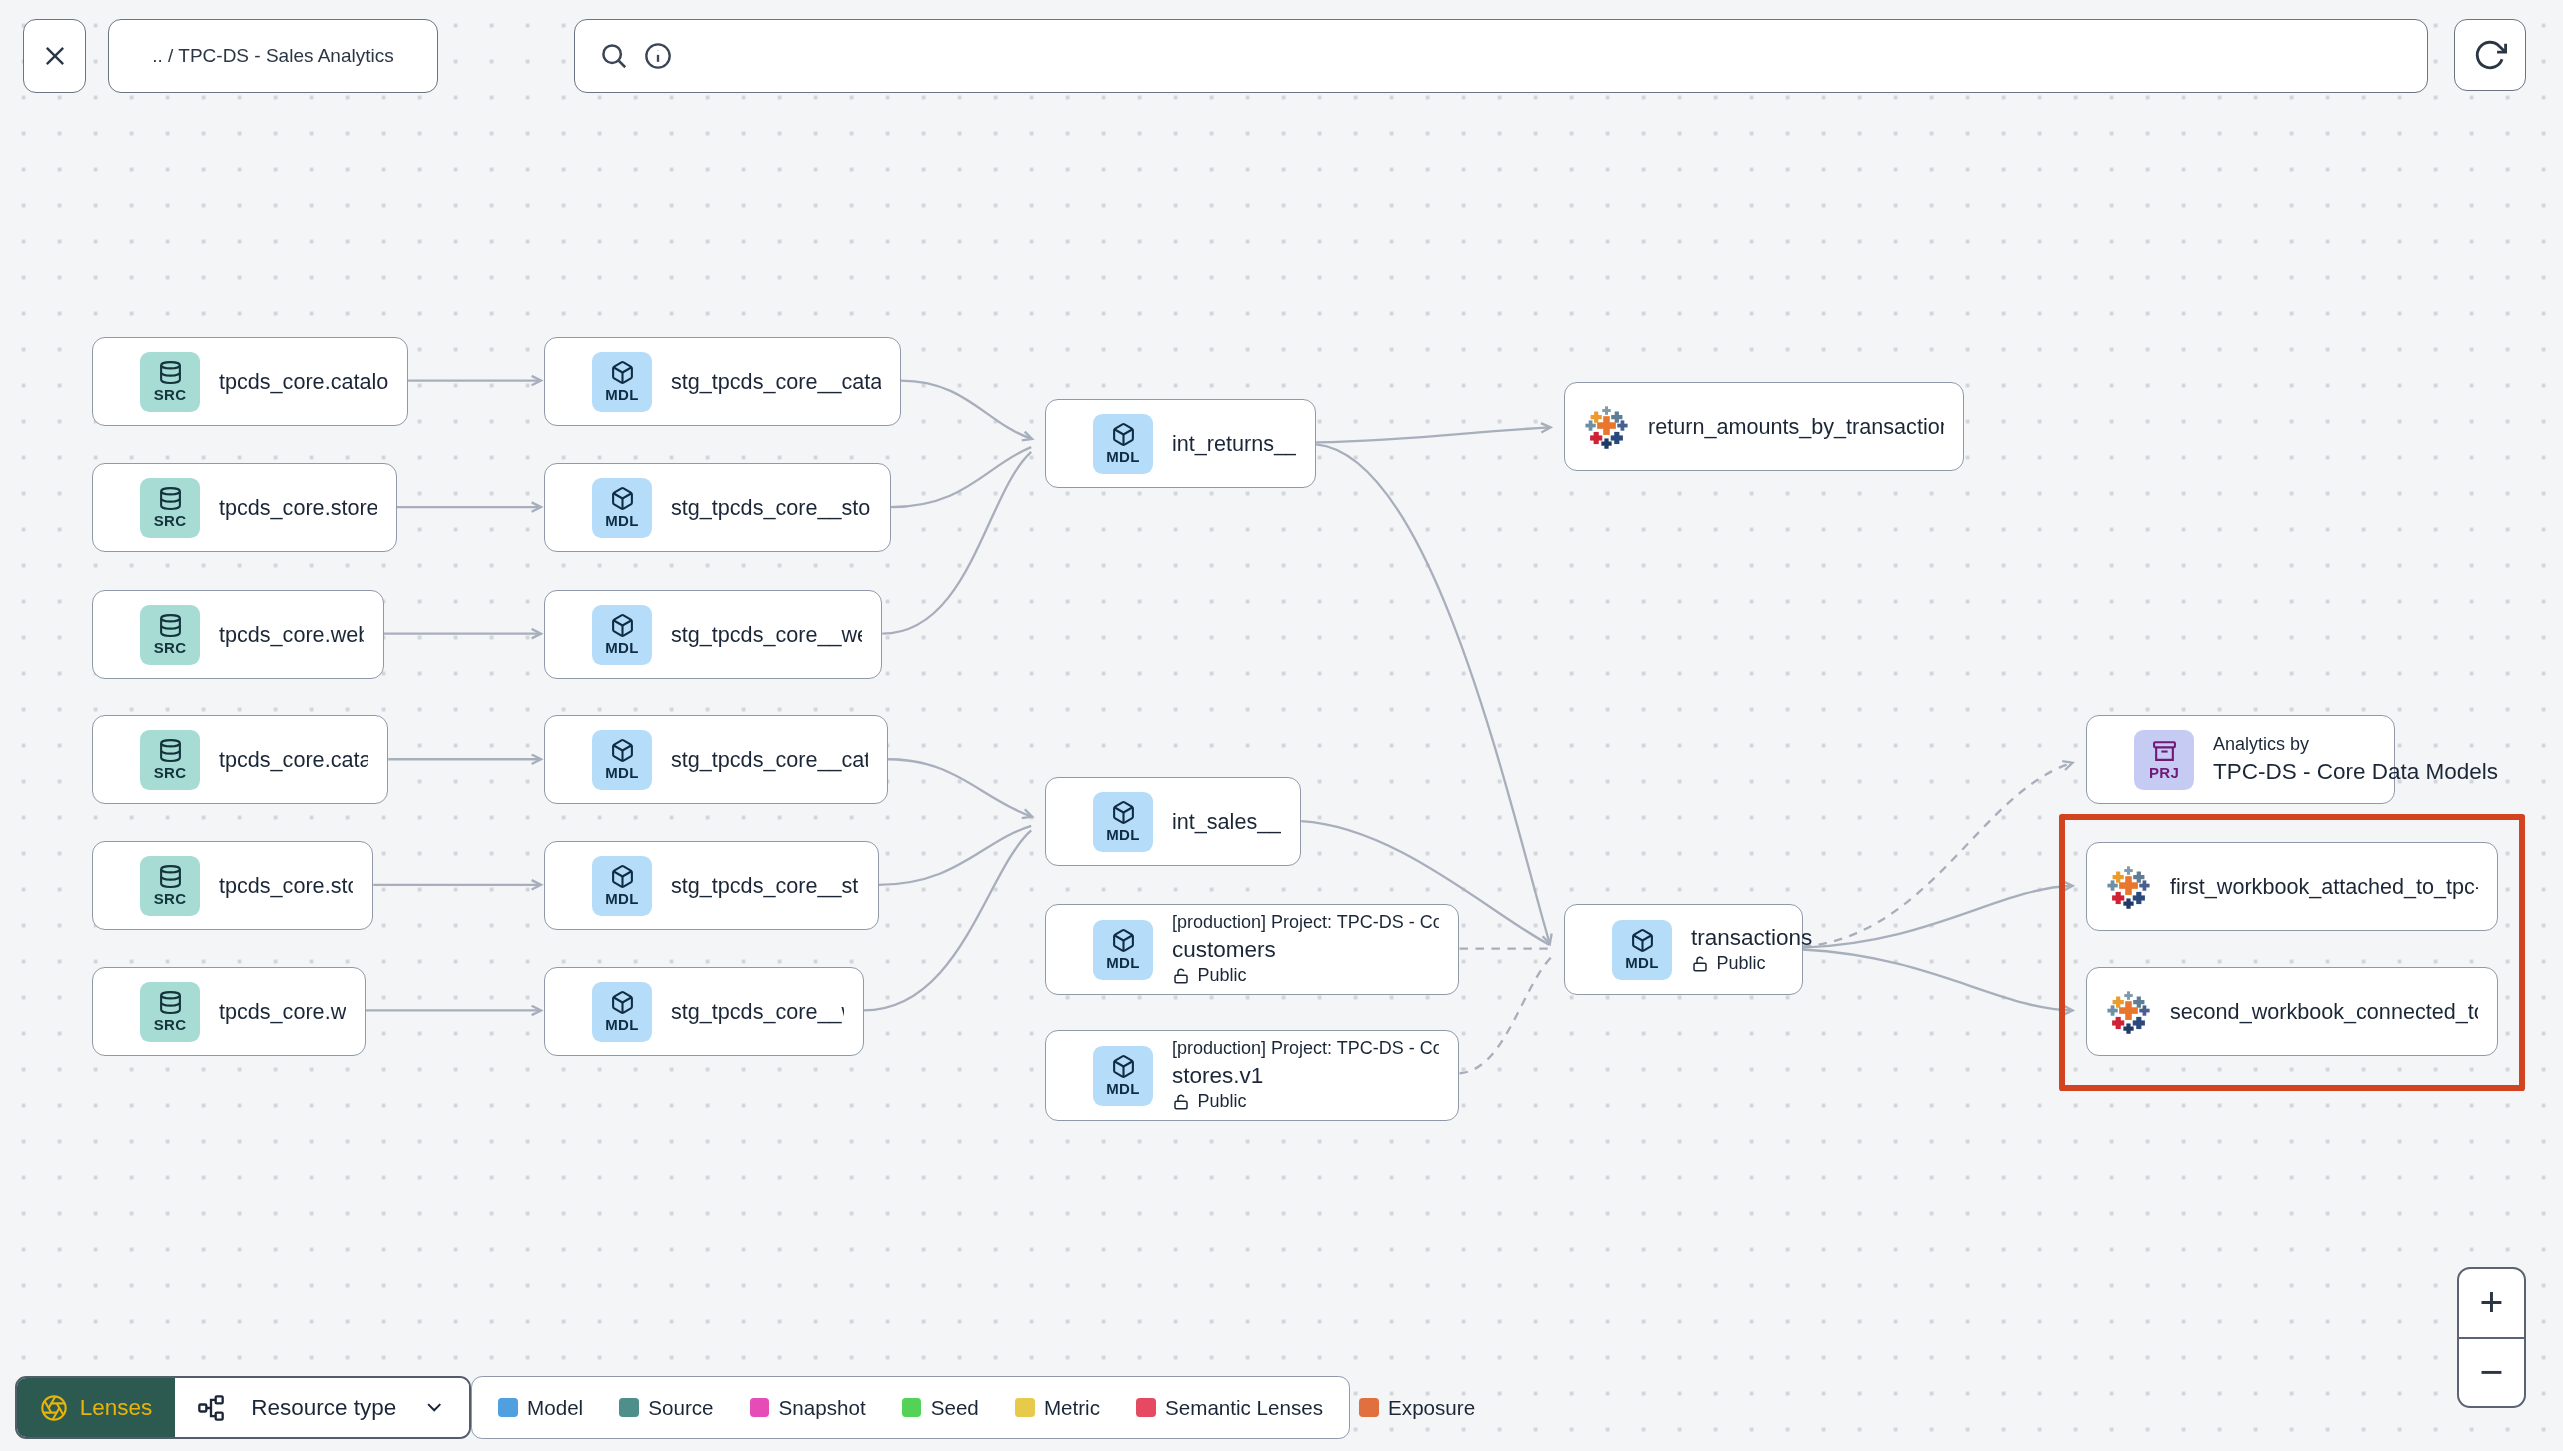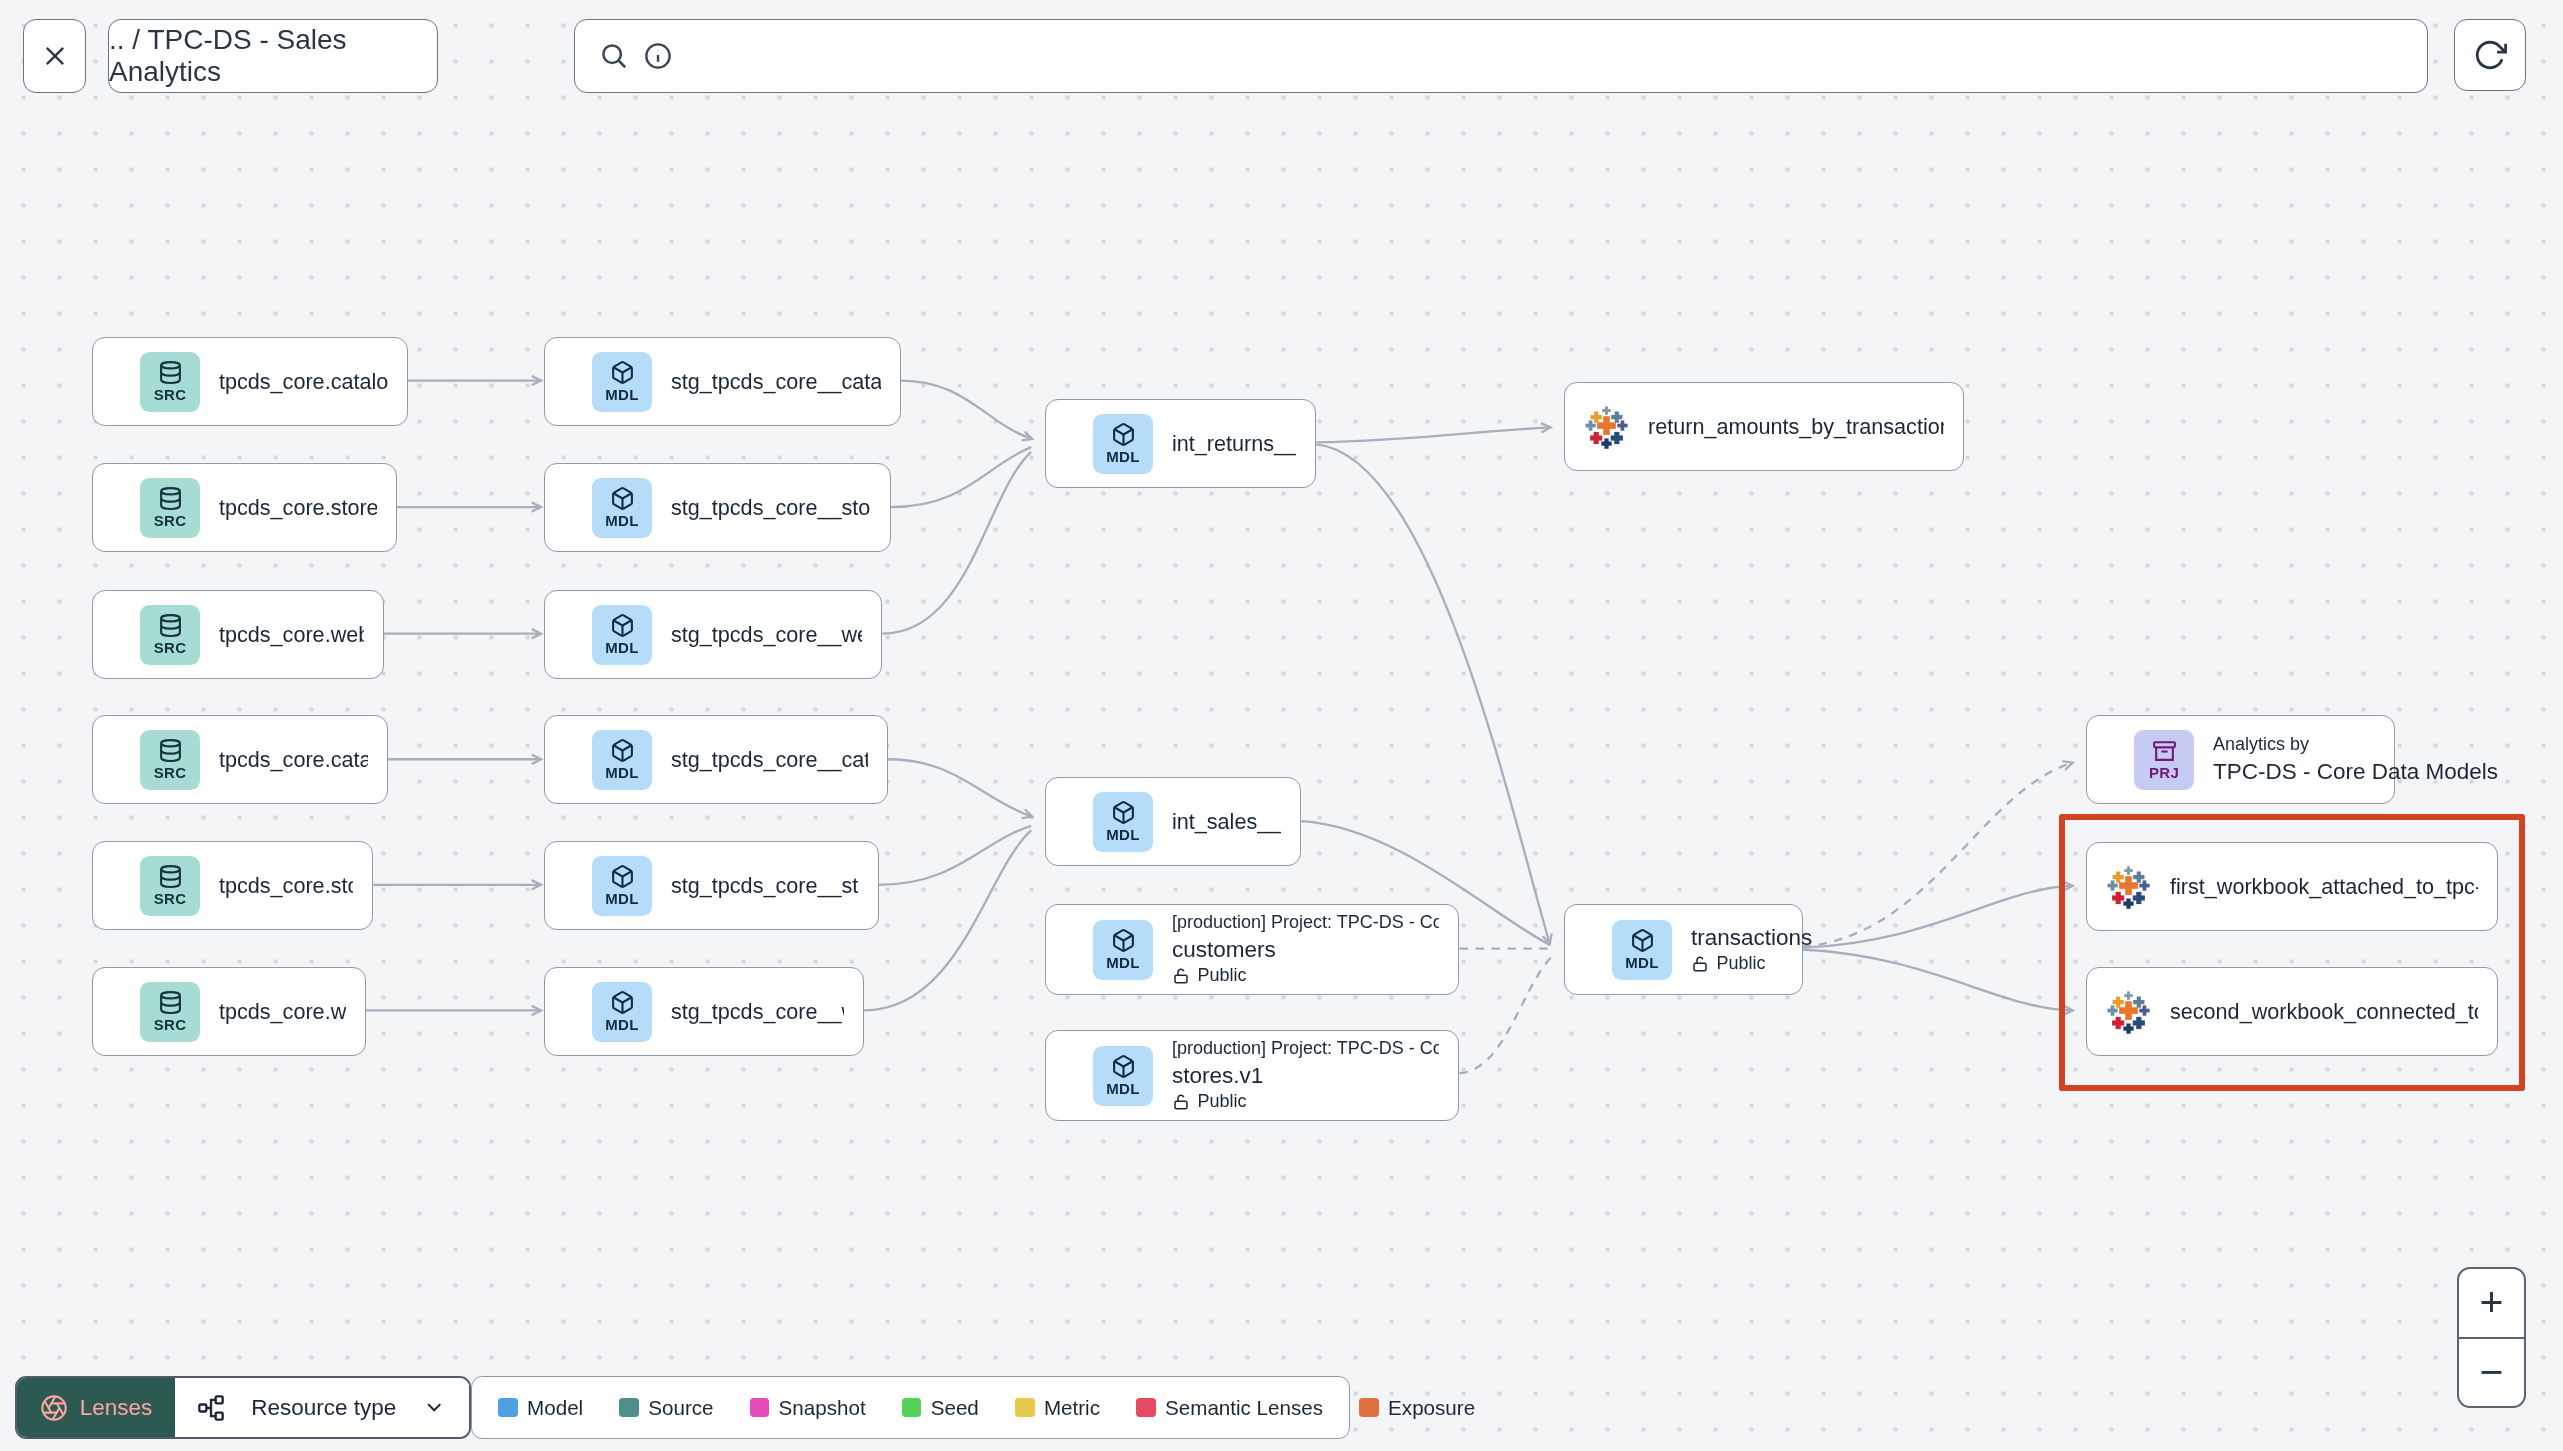--- a/index.html
+++ b/index.html
@@ -30,30 +30,30 @@
   .sub-title{font-size:18px;white-space:nowrap;}
   .access-row{display:flex;align-items:center;gap:7.5px;font-size:18px;}
   .access-row svg{width:18px;height:18px;}
   .tableau-icon{width:45px;height:45px;flex:0 0 auto;}
   
   .highlight-rect{position:absolute;left:2059px;top:814px;width:466px;height:277px;
     border:6.6px solid #d2431f;border-radius:2.8px;box-sizing:border-box;}
   
   .tool-btn{position:absolute;background:#fff;border:1.9px solid #6a7483;border-radius:13px;
     display:flex;align-items:center;justify-content:center;box-sizing:border-box;cursor:pointer;color:#2b3645;}
-  .breadcrumb-btn{font-size:28px;}
+  .breadcrumb-btn{font-size:19px;}
   .searchbar{position:absolute;left:574px;top:19px;width:1854px;height:74px;background:#fff;
     border:1.9px solid #6a7483;border-radius:13px;display:flex;align-items:center;
     padding:0 20.6px 0 24.4px;box-sizing:border-box;gap:15px;}
   .searchbar input{flex:1;border:none;outline:none;background:transparent;font-size:24.4px;
     color:#16202e;font-family:"Liberation Sans",sans-serif;}
   
   .lenses-group{position:absolute;left:15px;top:1376px;height:63px;display:flex;
     border:2.3px solid #535c6b;border-radius:11.2px;overflow:hidden;box-sizing:border-box;}
-  .lenses-btn{background:#2c5a50;color:#fca5a5;display:flex;align-items:center;gap:12.2px;
+  .lenses-btn{background:#2c5a50;color:#eab308;display:flex;align-items:center;gap:12.2px;
     padding:0 22.5px;font-size:22.5px;cursor:pointer;}
   .resource-btn{background:#fff;display:flex;align-items:center;gap:26px;padding:0 22.5px;
     font-size:22.5px;color:#1b2737;cursor:pointer;}
   .legend{position:absolute;left:471px;top:1376px;width:879px;height:63px;background:#fff;
     border:1.9px solid #8f99a8;border-radius:11.2px;display:flex;align-items:center;
     padding:0 26px;gap:36px;box-sizing:border-box;}
   .legend-item{display:flex;align-items:center;gap:9.4px;font-size:20.6px;white-space:nowrap;}
   .swatch{width:19.7px;height:19.7px;border-radius:3.7px;flex:0 0 auto;}
   .zoom-panel{position:absolute;left:2457px;top:1267px;width:69px;height:141px;background:#fff;
     border:2.3px solid #5a6372;border-radius:13px;box-sizing:border-box;display:flex;

